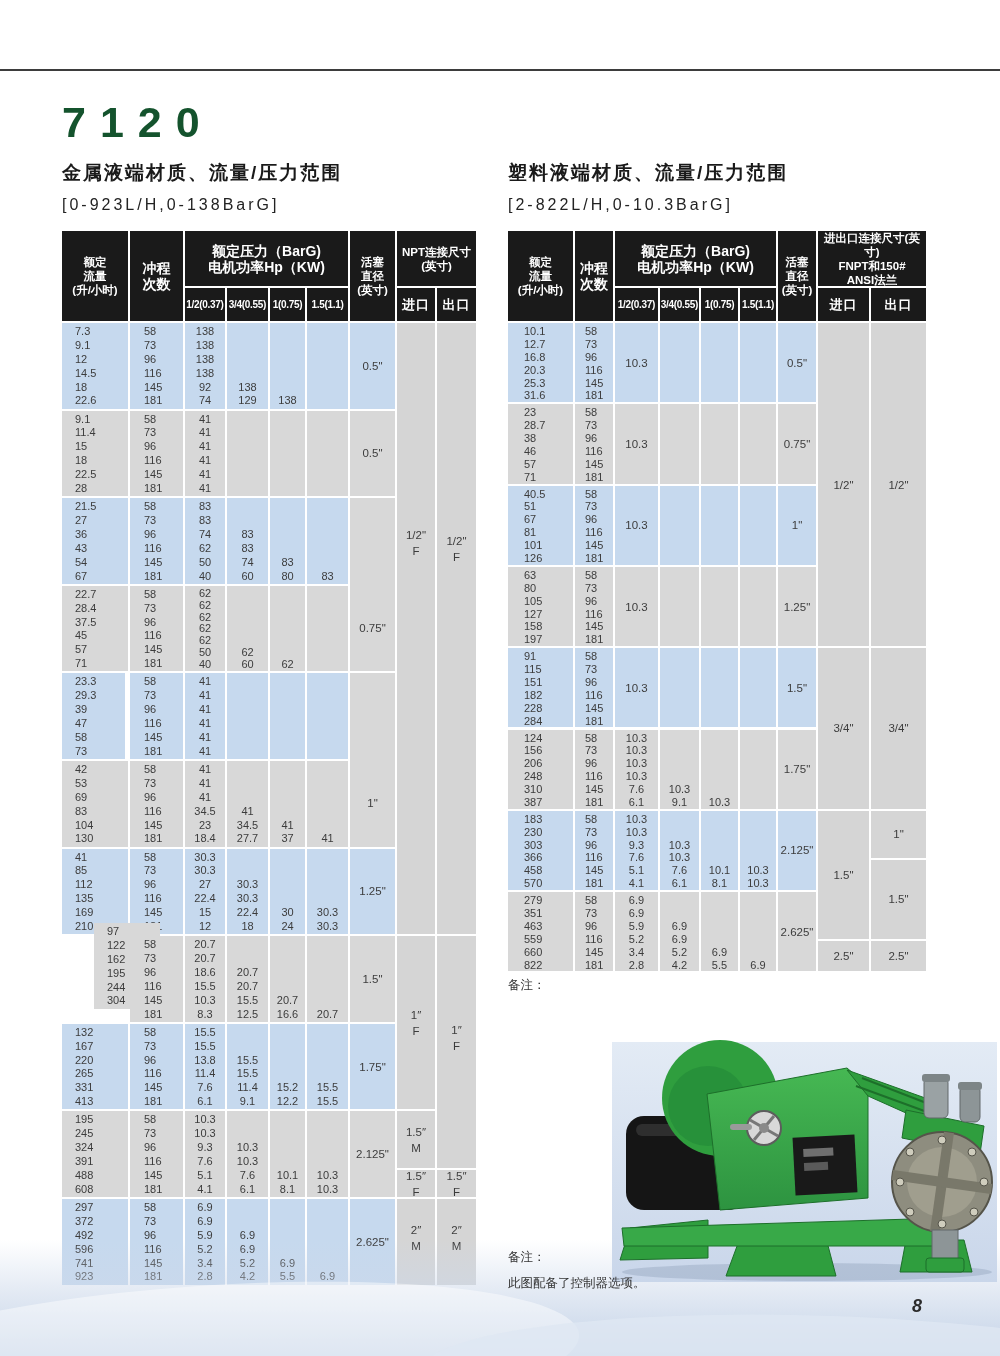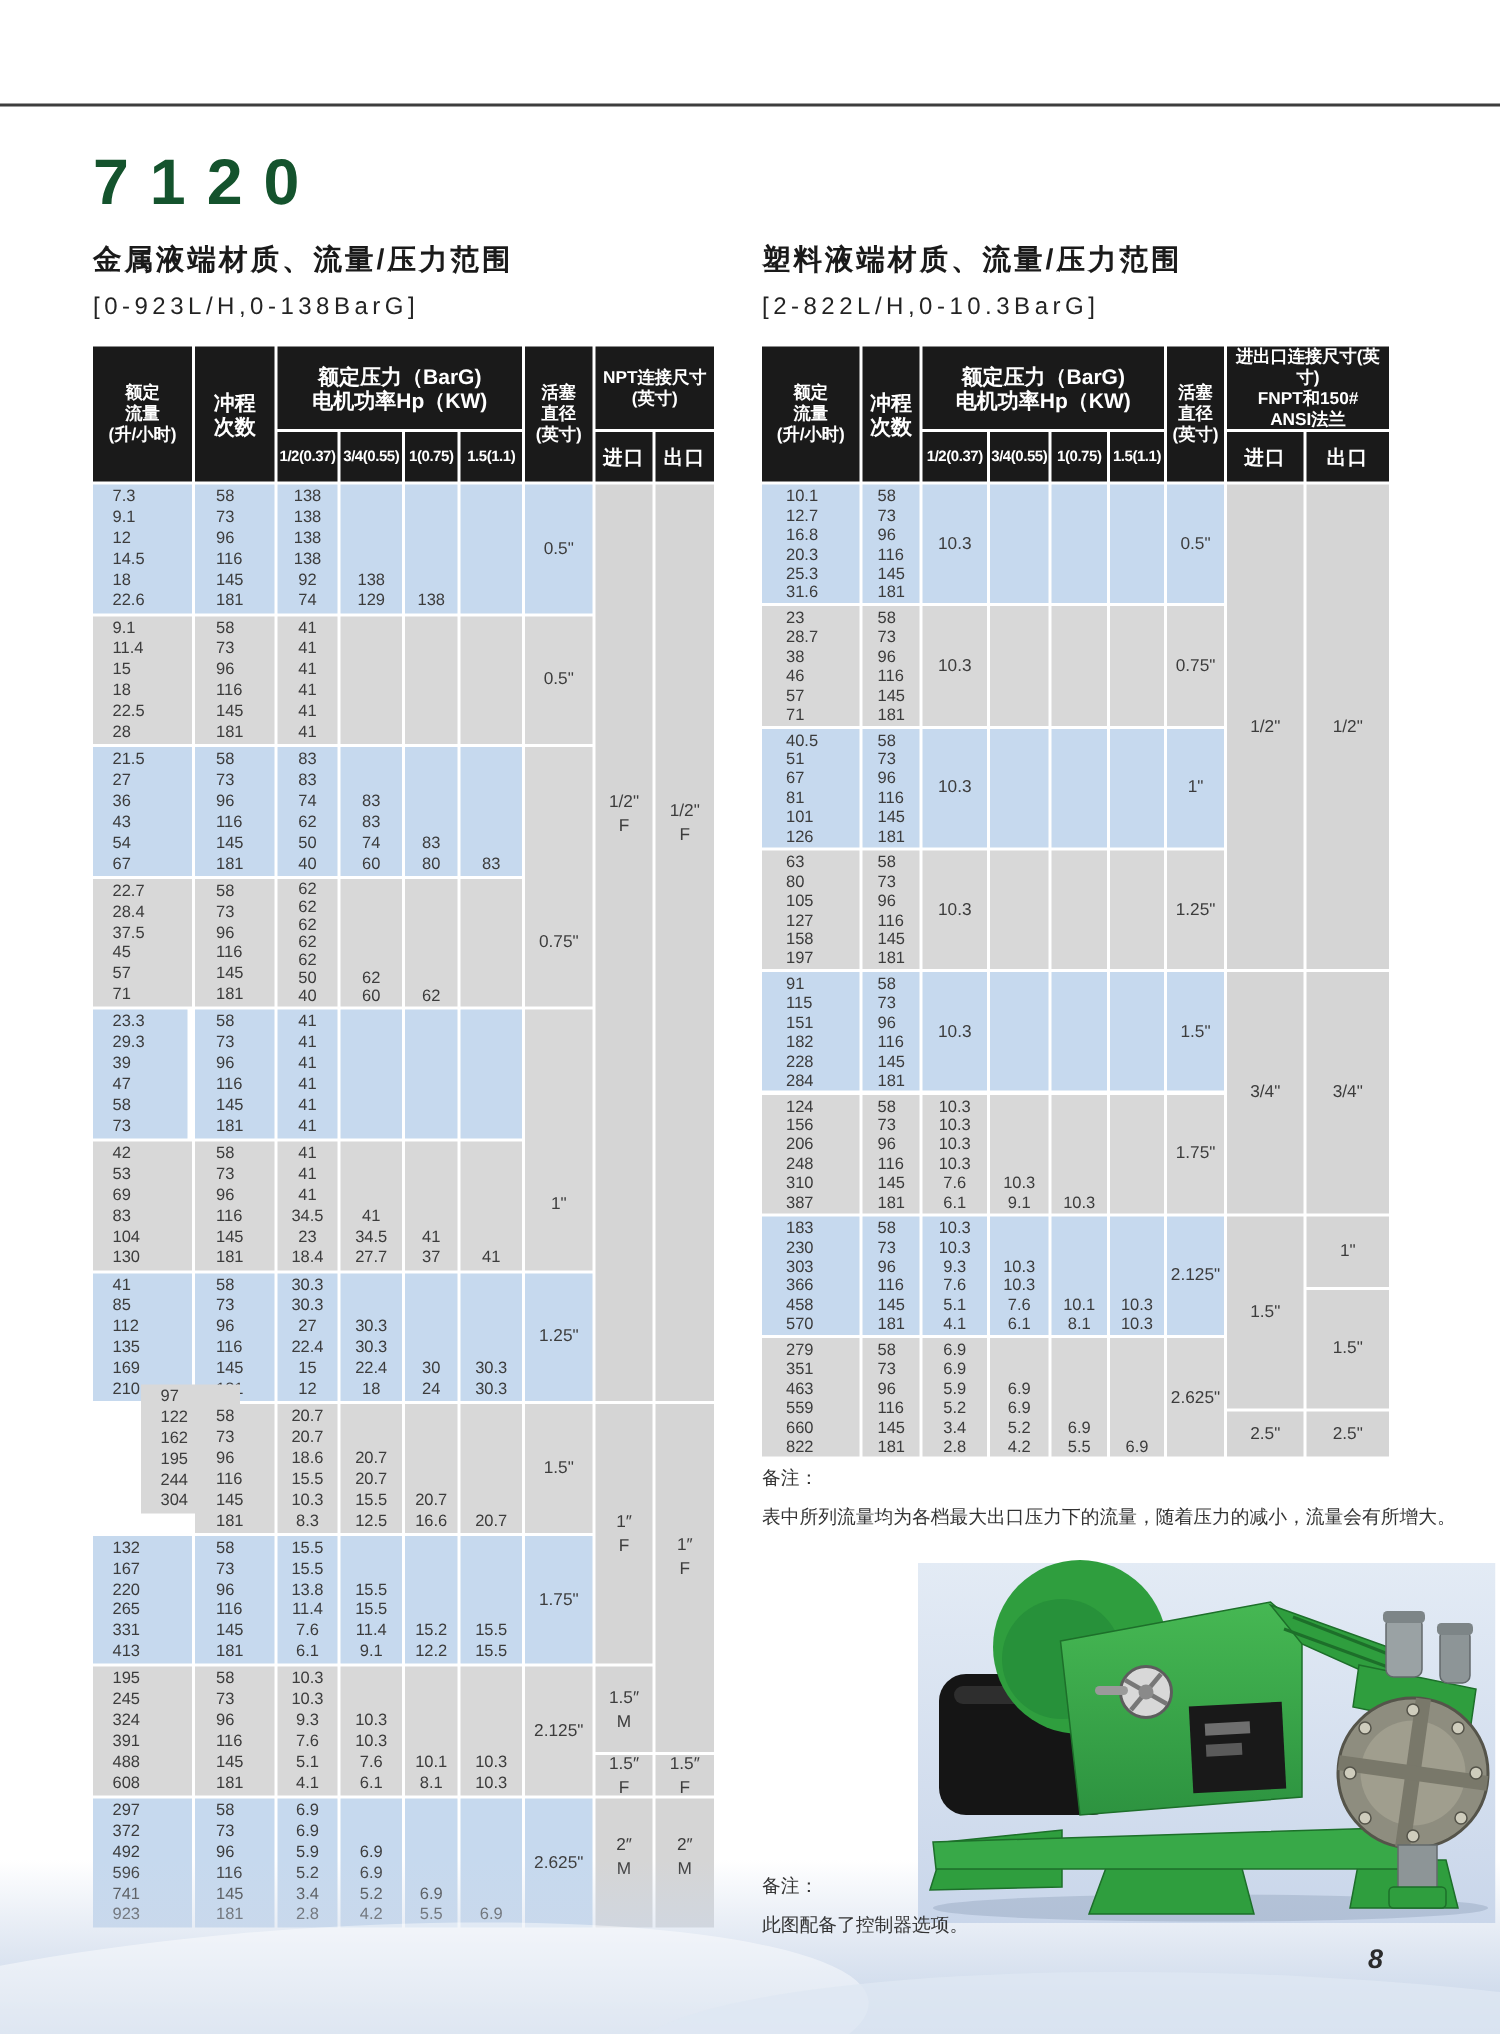--- a/index.html
+++ b/index.html
@@ -1071,21 +1071,20 @@
       </div>
       <div class="ovl bg-conn" style="left: 365px; top: 711.88px; width: 55px; height: 30.52px;">
         <div class="lab" style="top: 50%;">
           <div>2.5"</div>
         </div>
       </div>
     </div>
 
   <div class="note" style="left:508px;top:972px;">
     <div>备注：</div>
-    <div>表中所列流量均为各档最大出口压力下的流量，随着压力的减小，流量会有所增大。</div>
   </div>
 
   <div class="bottom-band"></div>
   <div class="wave1"></div>
   <div class="wave2"></div>
 
   <svg class="pump" width="385" height="250" viewBox="0 0 385 250">
     <defs>
       <linearGradient id="pbg" x1="0" y1="0" x2="0" y2="1">
         <stop offset="0" stop-color="#e3ebf5"></stop>

